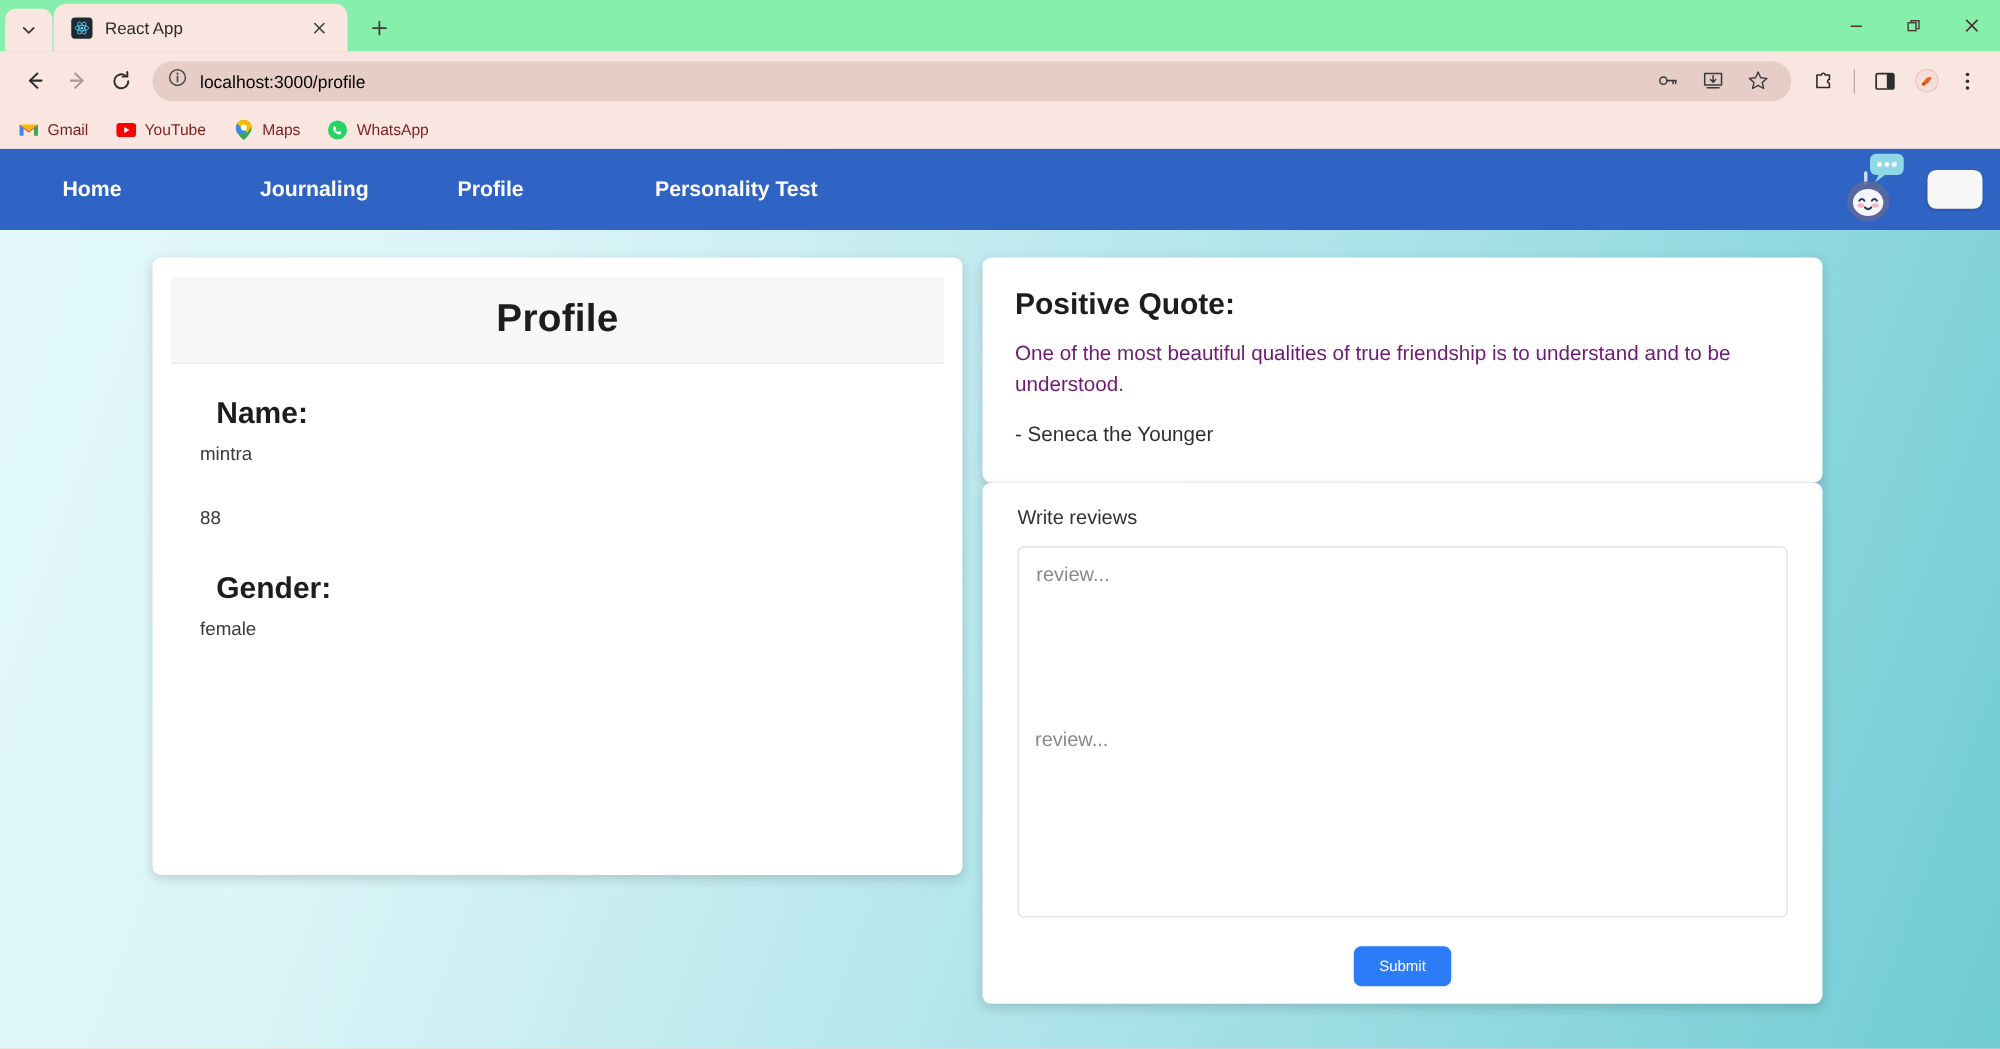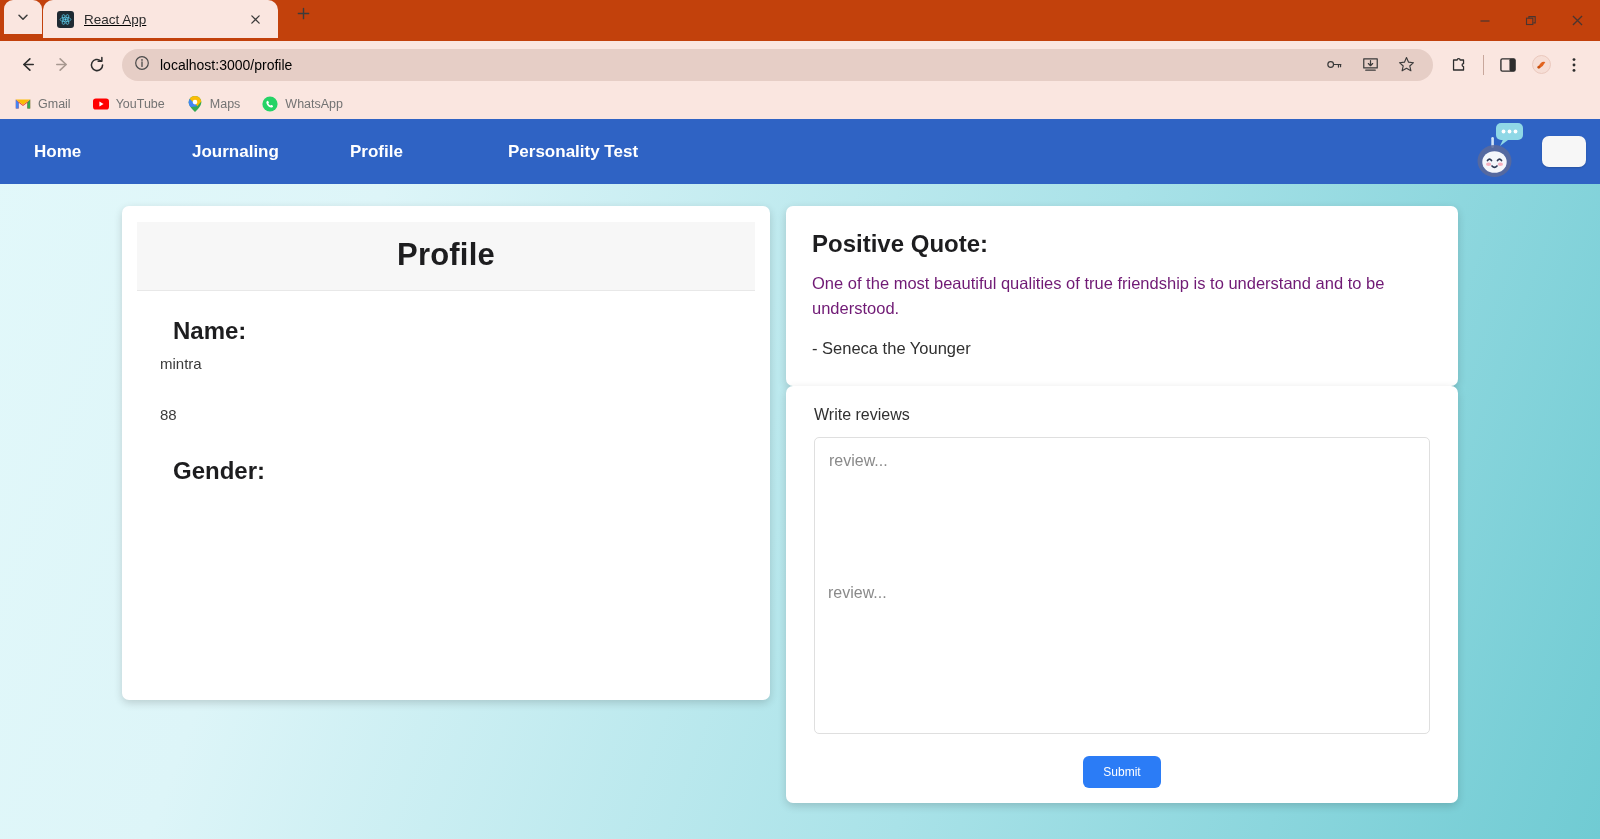--- a/index.html
+++ b/index.html
@@ -7,22 +7,22 @@
     width: 1600px; height: 839px;
     font-family: "Liberation Sans", sans-serif;
     overflow: hidden;
     background: #efd3c9;
   }
 
   
   #browser { width: 1600px; height: 839px; display: flex; flex-direction: column; }
 
   .tabstrip {
-    height: 41px; background: #c2410c; display: flex; align-items: flex-start;
-    position: relative; flex: 0 0 41px; text-decoration: underline;
+    height: 41px; background: #86efac; display: flex; align-items: flex-end;
+    position: relative; flex: 0 0 41px;
   }
   .tab-list-btn {
     width: 38px; height: 34px; margin-left: 4px; margin-bottom: 0;
     background: #fae6e0; border-radius: 9px 9px 0 0;
     display: flex; align-items: center; justify-content: center;
   }
   .tab {
     width: 235px; height: 38px; background: #fae6e0;
     border-radius: 10px 10px 0 0; display: flex; align-items: center;
     padding: 0 10px 0 14px; gap: 10px; margin-left: 1px;
@@ -62,32 +62,32 @@
   .omni-url { font-size: 14px; color: #000000; flex: 1; }
   .omni-right { display: flex; align-items: center; gap: 6px; }
   .tb-icon { width: 30px; height: 30px; display: flex; align-items: center; justify-content: center; }
   .tb-divider { width: 1px; height: 20px; background: #c8a79c; margin: 0 6px; }
 
   .bookmarks {
     height: 31px; background: #fae6e0; display: flex; align-items: center;
     padding: 0 6px; gap: 4px; flex: 0 0 31px;
   }
   .bm { display: flex; align-items: center; gap: 7px; padding: 4px 9px; border-radius: 5px; }
-  .bm-label { font-size: 12.5px; color: #737373; white-space: nowrap; }
+  .bm-label { font-size: 12.5px; color: #7f1d1d; white-space: nowrap; }
   .bm-ico { width: 16px; height: 16px; display: flex; align-items: center; justify-content: center; flex: 0 0 16px; }
 
   
   .viewport {
     flex: 1; position: relative; overflow: hidden;
     background: linear-gradient(110deg, #e2f8fa 0%, #ddf5f8 22%, #a9e2e8 62%, #70cbd3 100%);
   }
 
   .appnav {
     height: 65px; background: #2f63c4; display: flex; align-items: center;
-    padding-left: 34px; position: relative;
+    padding-left: 50px; position: relative;
   }
   .navlink {
     color: #ffffff; font-size: 17px; font-weight: 600; text-decoration: none;
     padding: 0 0; width: 158px; white-space: nowrap;
   }
   .nav-right {
     position: absolute; right: 14px; top: 0; height: 65px;
     display: flex; align-items: center; gap: 14px;
   }
   .bot-wrap { position: relative; width: 58px; height: 62px; }
@@ -357,20 +357,21 @@
 
       <div class="card profile-card">
         <div class="profile-header">
           <div class="profile-title">Profile</div>
         </div>
         <div class="profile-body">
           <div class="field-label">Name:</div>
           <div class="field-value">mintra</div>
           <div class="field-value">88</div>
           <div class="field-label">Gender:</div>
+          <div class="field-value">female</div>
         </div>
       </div>
 
       <div class="right-col">
 
         <div class="card quote-card">
           <div class="quote-title">Positive Quote:</div>
           <div class="quote-text">One of the most beautiful qualities of true friendship is to understand and to be understood.</div>
           <div class="quote-author">- Seneca the Younger</div>
         </div>

